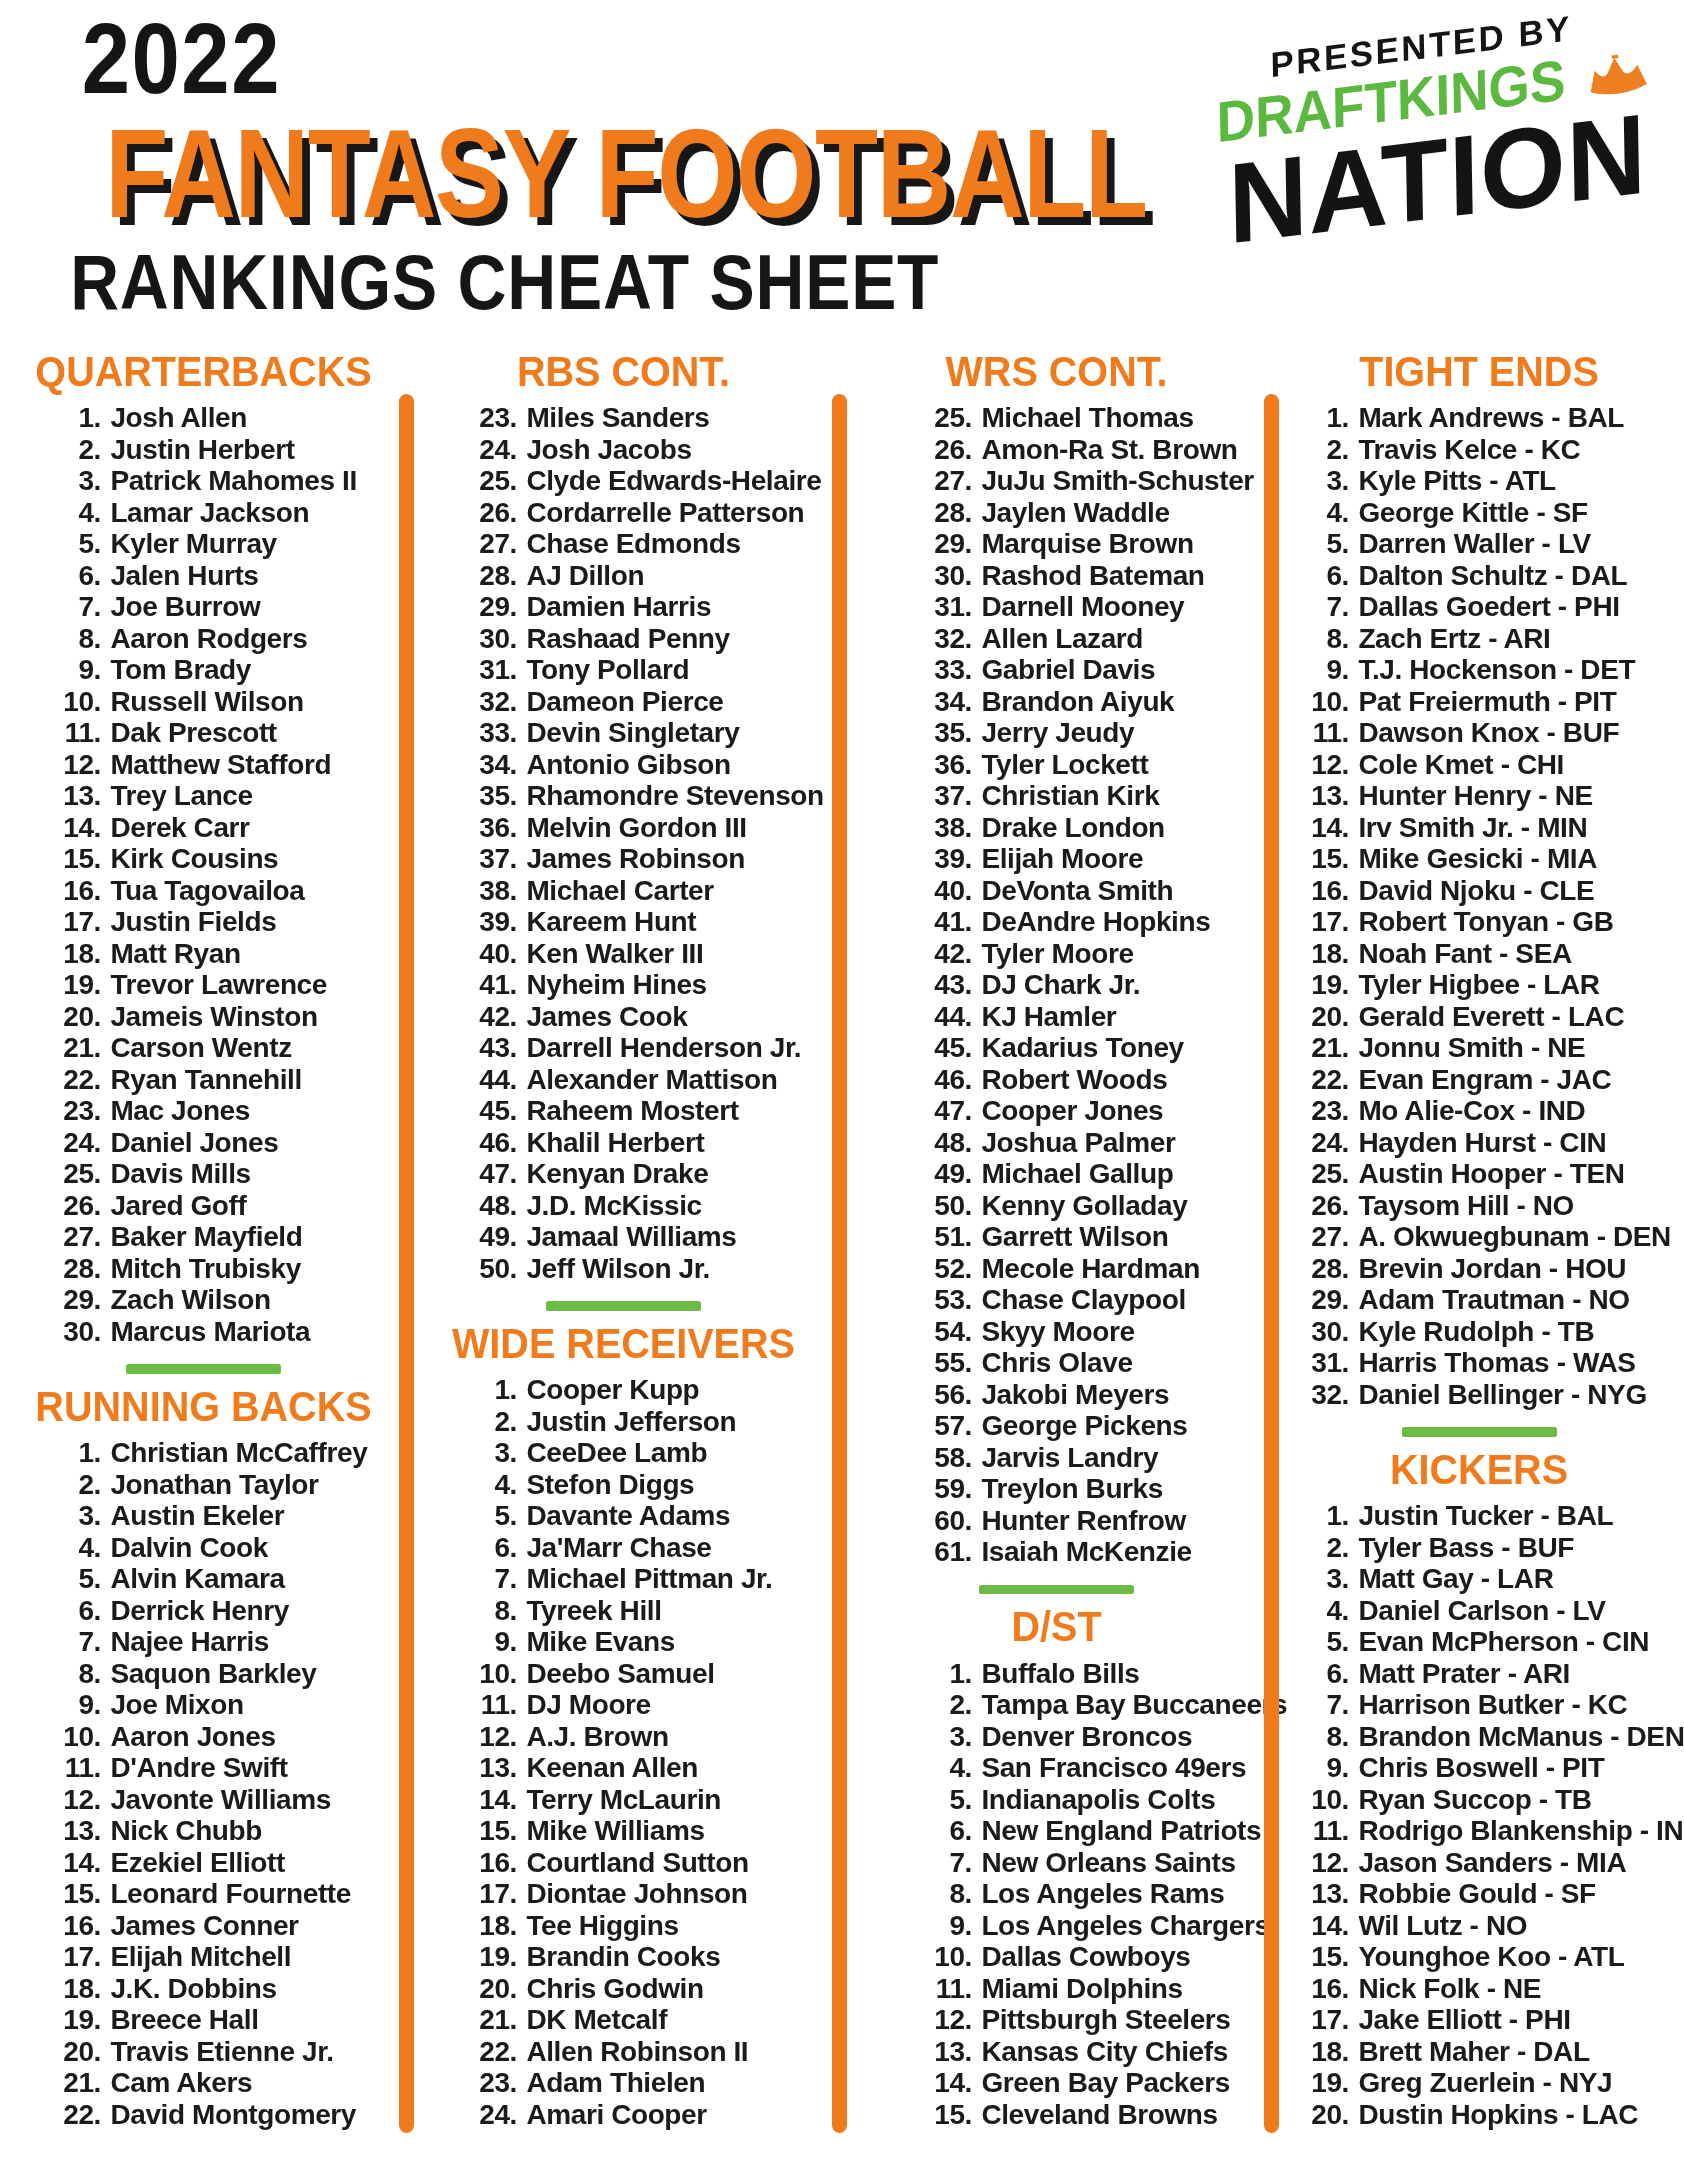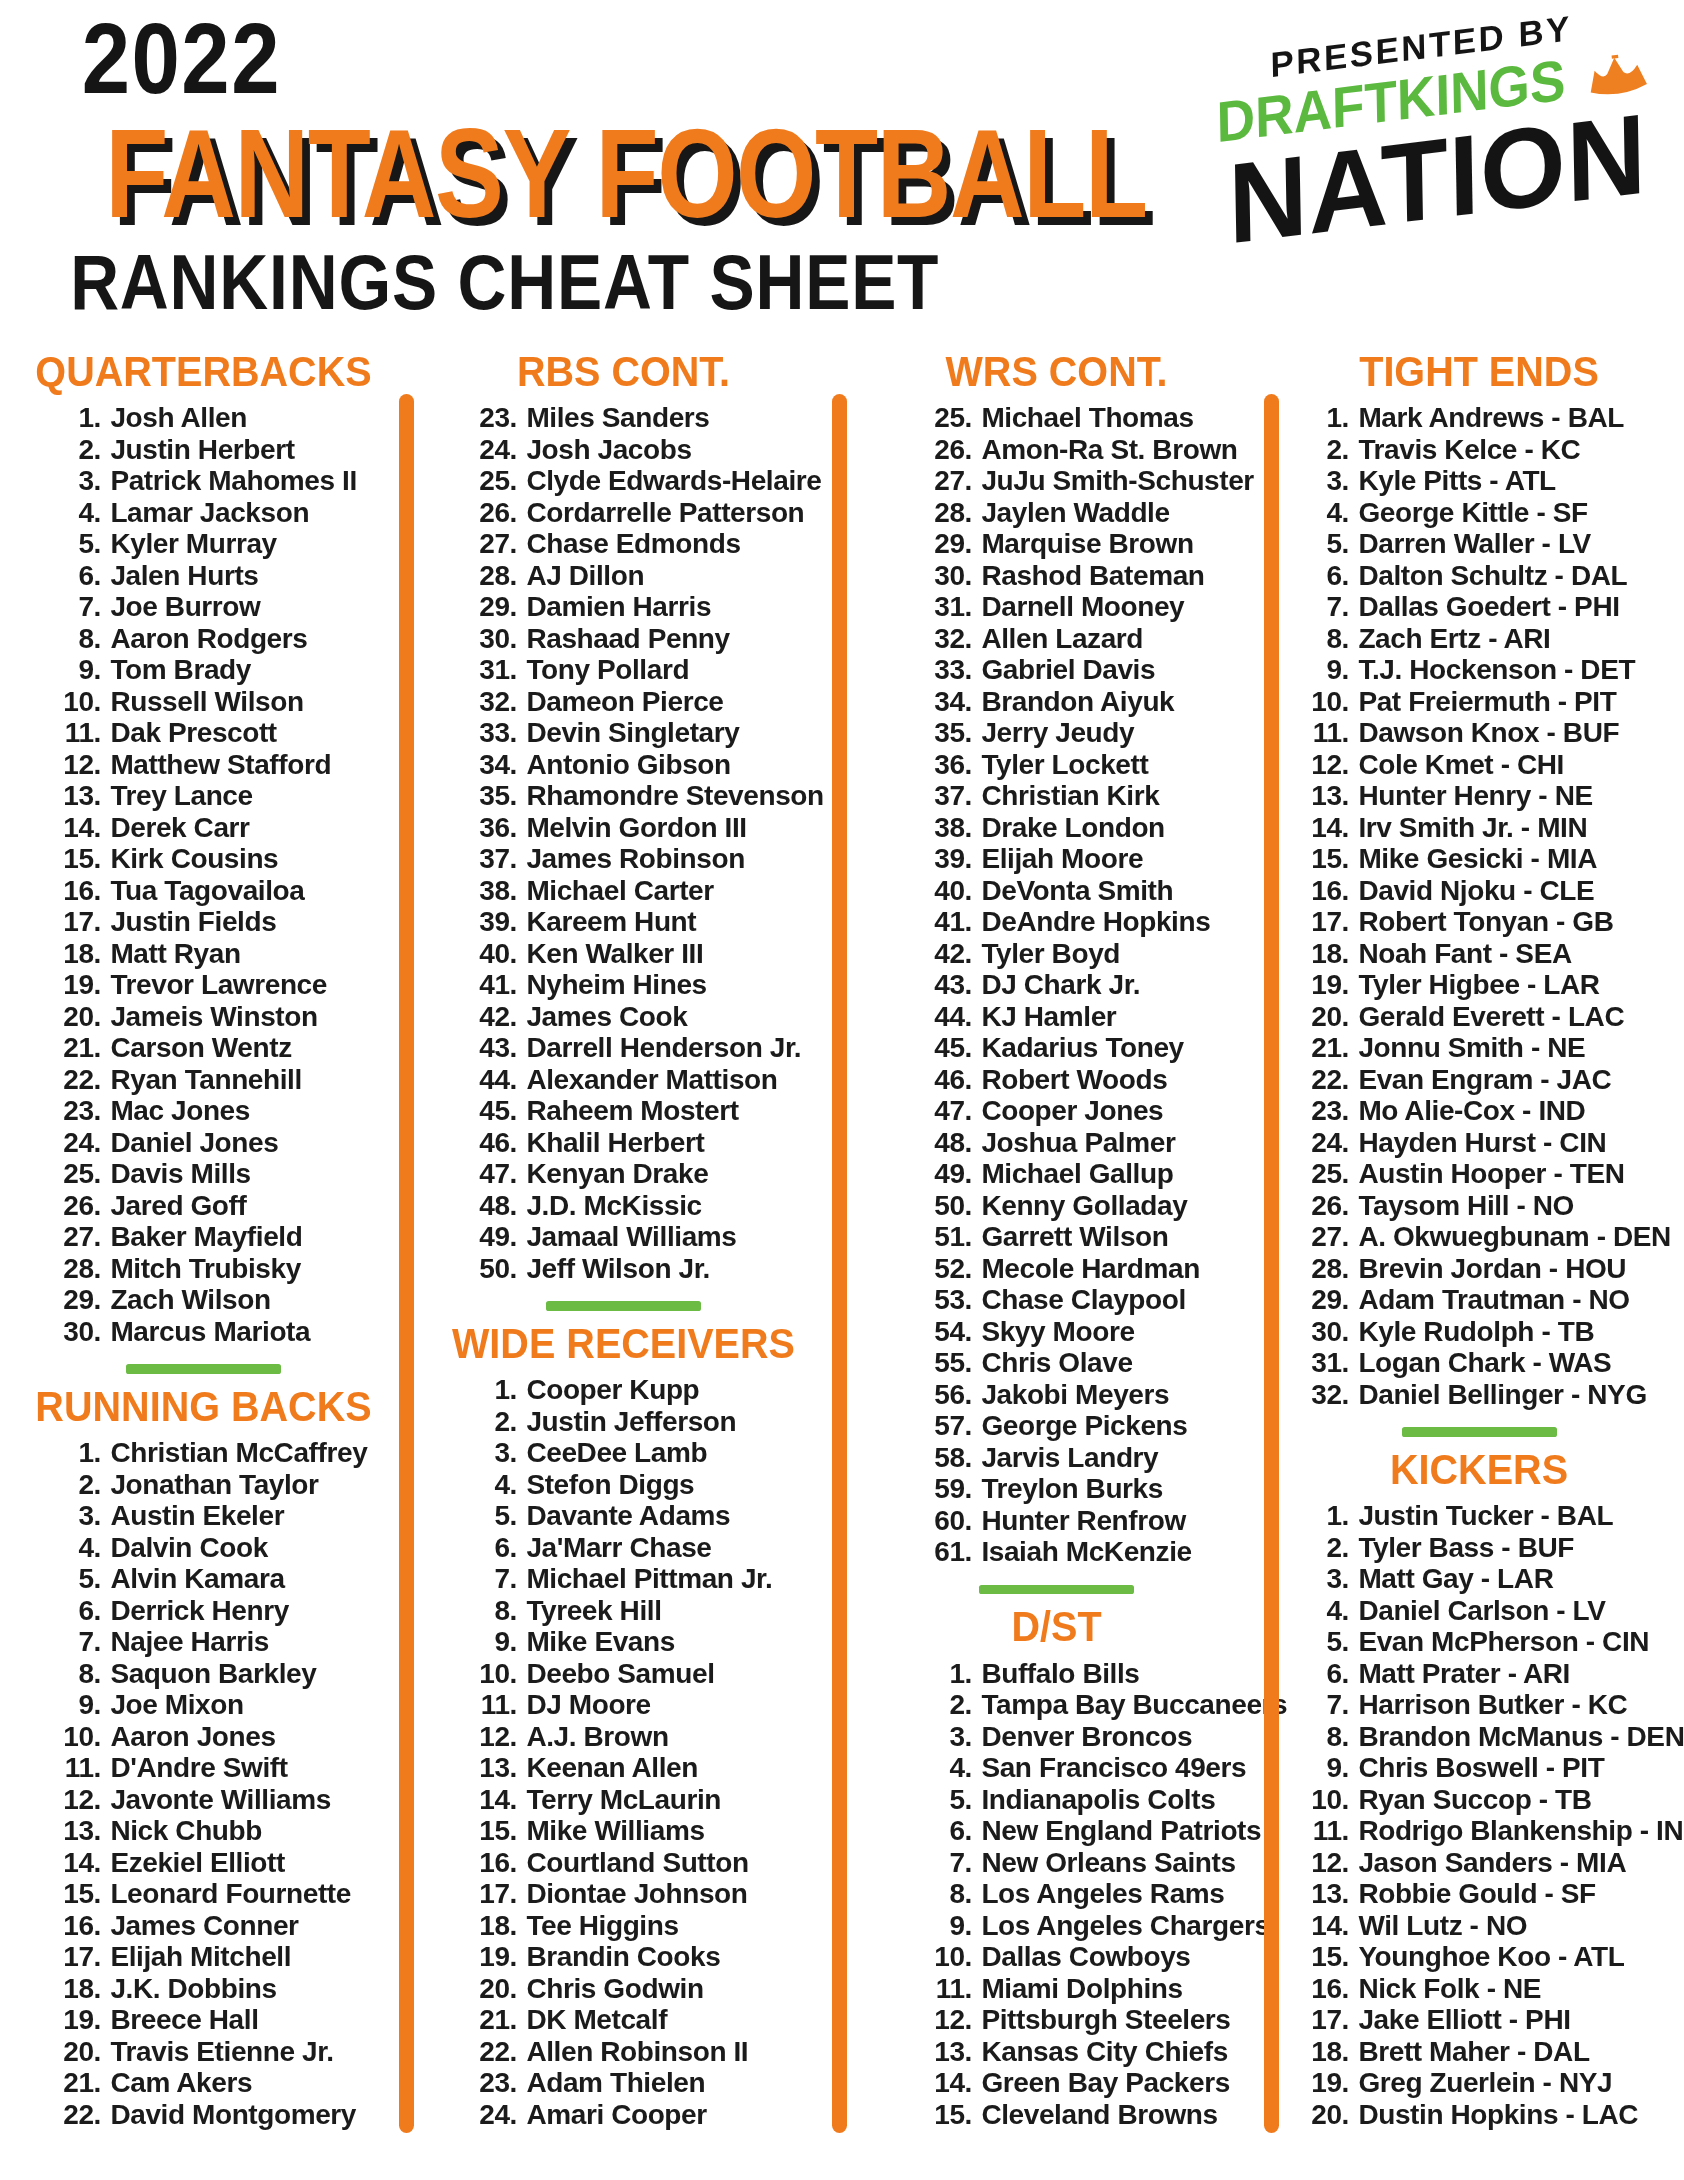--- a/index.html
+++ b/index.html
@@ -244,21 +244,21 @@
           <li><span class="num">32.</span><span class="player">Allen Lazard</span></li>
           <li><span class="num">33.</span><span class="player">Gabriel Davis</span></li>
           <li><span class="num">34.</span><span class="player">Brandon Aiyuk</span></li>
           <li><span class="num">35.</span><span class="player">Jerry Jeudy</span></li>
           <li><span class="num">36.</span><span class="player">Tyler Lockett</span></li>
           <li><span class="num">37.</span><span class="player">Christian Kirk</span></li>
           <li><span class="num">38.</span><span class="player">Drake London</span></li>
           <li><span class="num">39.</span><span class="player">Elijah Moore</span></li>
           <li><span class="num">40.</span><span class="player">DeVonta Smith</span></li>
           <li><span class="num">41.</span><span class="player">DeAndre Hopkins</span></li>
-          <li><span class="num">42.</span><span class="player">Tyler Boyd</span></li>
+          <li><span class="num">42.</span><span class="player">Tyler Moore</span></li>
           <li><span class="num">43.</span><span class="player">DJ Chark Jr.</span></li>
           <li><span class="num">44.</span><span class="player">KJ Hamler</span></li>
           <li><span class="num">45.</span><span class="player">Kadarius Toney</span></li>
           <li><span class="num">46.</span><span class="player">Robert Woods</span></li>
           <li><span class="num">47.</span><span class="player">Cooper Jones</span></li>
           <li><span class="num">48.</span><span class="player">Joshua Palmer</span></li>
           <li><span class="num">49.</span><span class="player">Michael Gallup</span></li>
           <li><span class="num">50.</span><span class="player">Kenny Golladay</span></li>
           <li><span class="num">51.</span><span class="player">Garrett Wilson</span></li>
           <li><span class="num">52.</span><span class="player">Mecole Hardman</span></li>
@@ -318,21 +318,21 @@
           <li><span class="num">21.</span><span class="player">Jonnu Smith - NE</span></li>
           <li><span class="num">22.</span><span class="player">Evan Engram - JAC</span></li>
           <li><span class="num">23.</span><span class="player">Mo Alie-Cox - IND</span></li>
           <li><span class="num">24.</span><span class="player">Hayden Hurst - CIN</span></li>
           <li><span class="num">25.</span><span class="player">Austin Hooper - TEN</span></li>
           <li><span class="num">26.</span><span class="player">Taysom Hill - NO</span></li>
           <li><span class="num">27.</span><span class="player">A. Okwuegbunam - DEN</span></li>
           <li><span class="num">28.</span><span class="player">Brevin Jordan - HOU</span></li>
           <li><span class="num">29.</span><span class="player">Adam Trautman - NO</span></li>
           <li><span class="num">30.</span><span class="player">Kyle Rudolph - TB</span></li>
-          <li><span class="num">31.</span><span class="player">Logan Chark - WAS</span></li>
+          <li><span class="num">31.</span><span class="player">Harris Thomas - WAS</span></li>
           <li><span class="num">32.</span><span class="player">Daniel Bellinger - NYG</span></li>
         </ol>
         <div class="rule" style="background: rgb(108, 187, 69);"></div>
         <h2 class="section-header">KICKERS</h2>
         <ol class="ranklist">
           <li><span class="num">1.</span><span class="player">Justin Tucker - BAL</span></li>
           <li><span class="num">2.</span><span class="player">Tyler Bass - BUF</span></li>
           <li><span class="num">3.</span><span class="player">Matt Gay - LAR</span></li>
           <li><span class="num">4.</span><span class="player">Daniel Carlson - LV</span></li>
           <li><span class="num">5.</span><span class="player">Evan McPherson - CIN</span></li>

